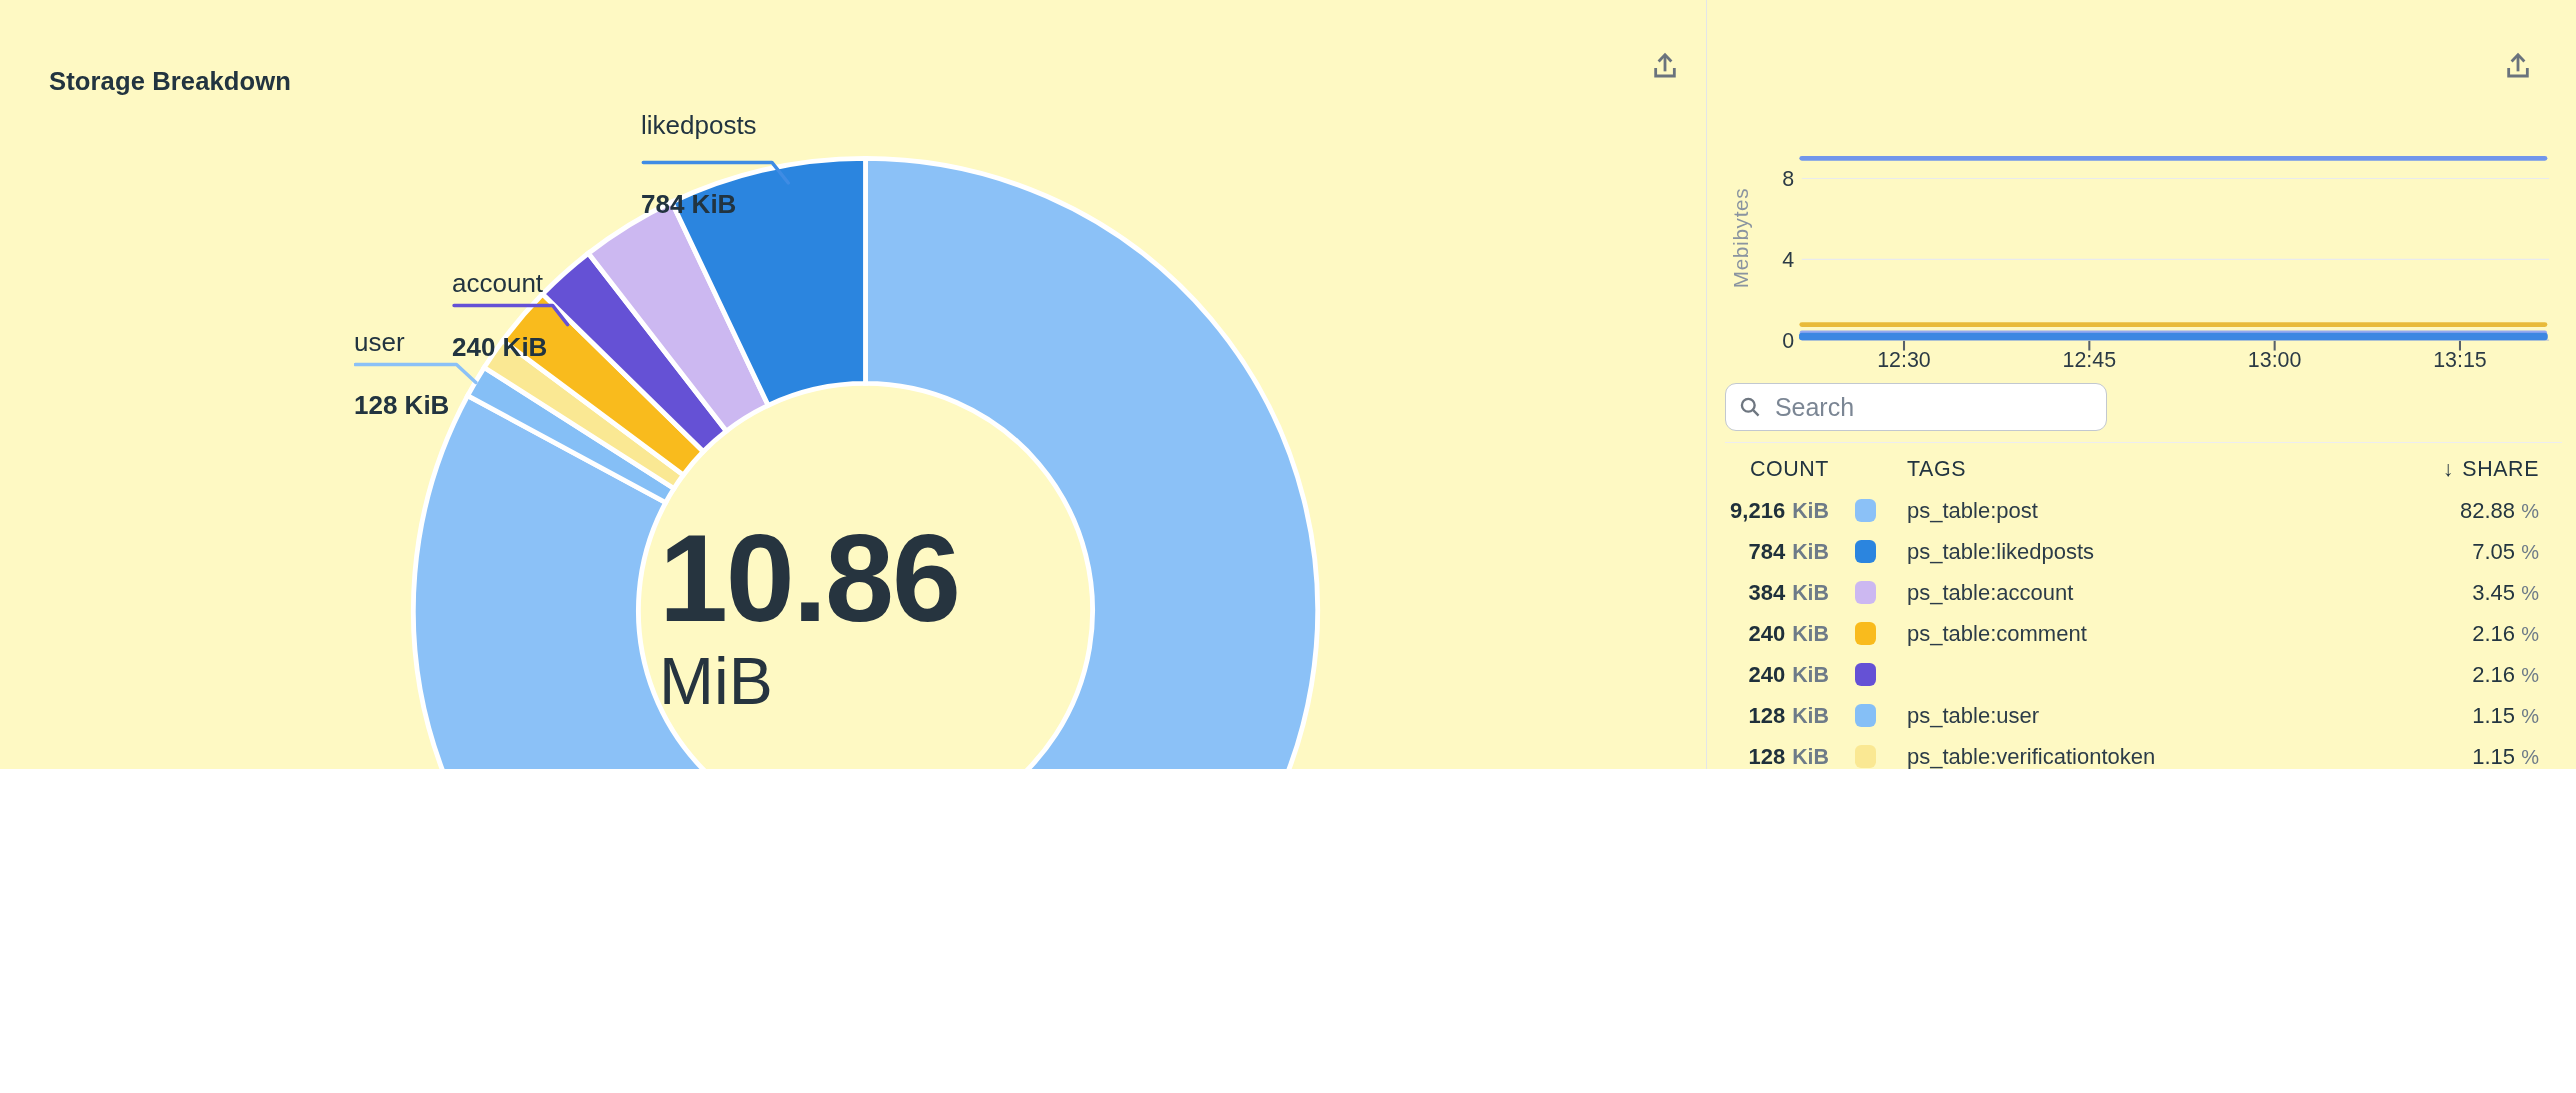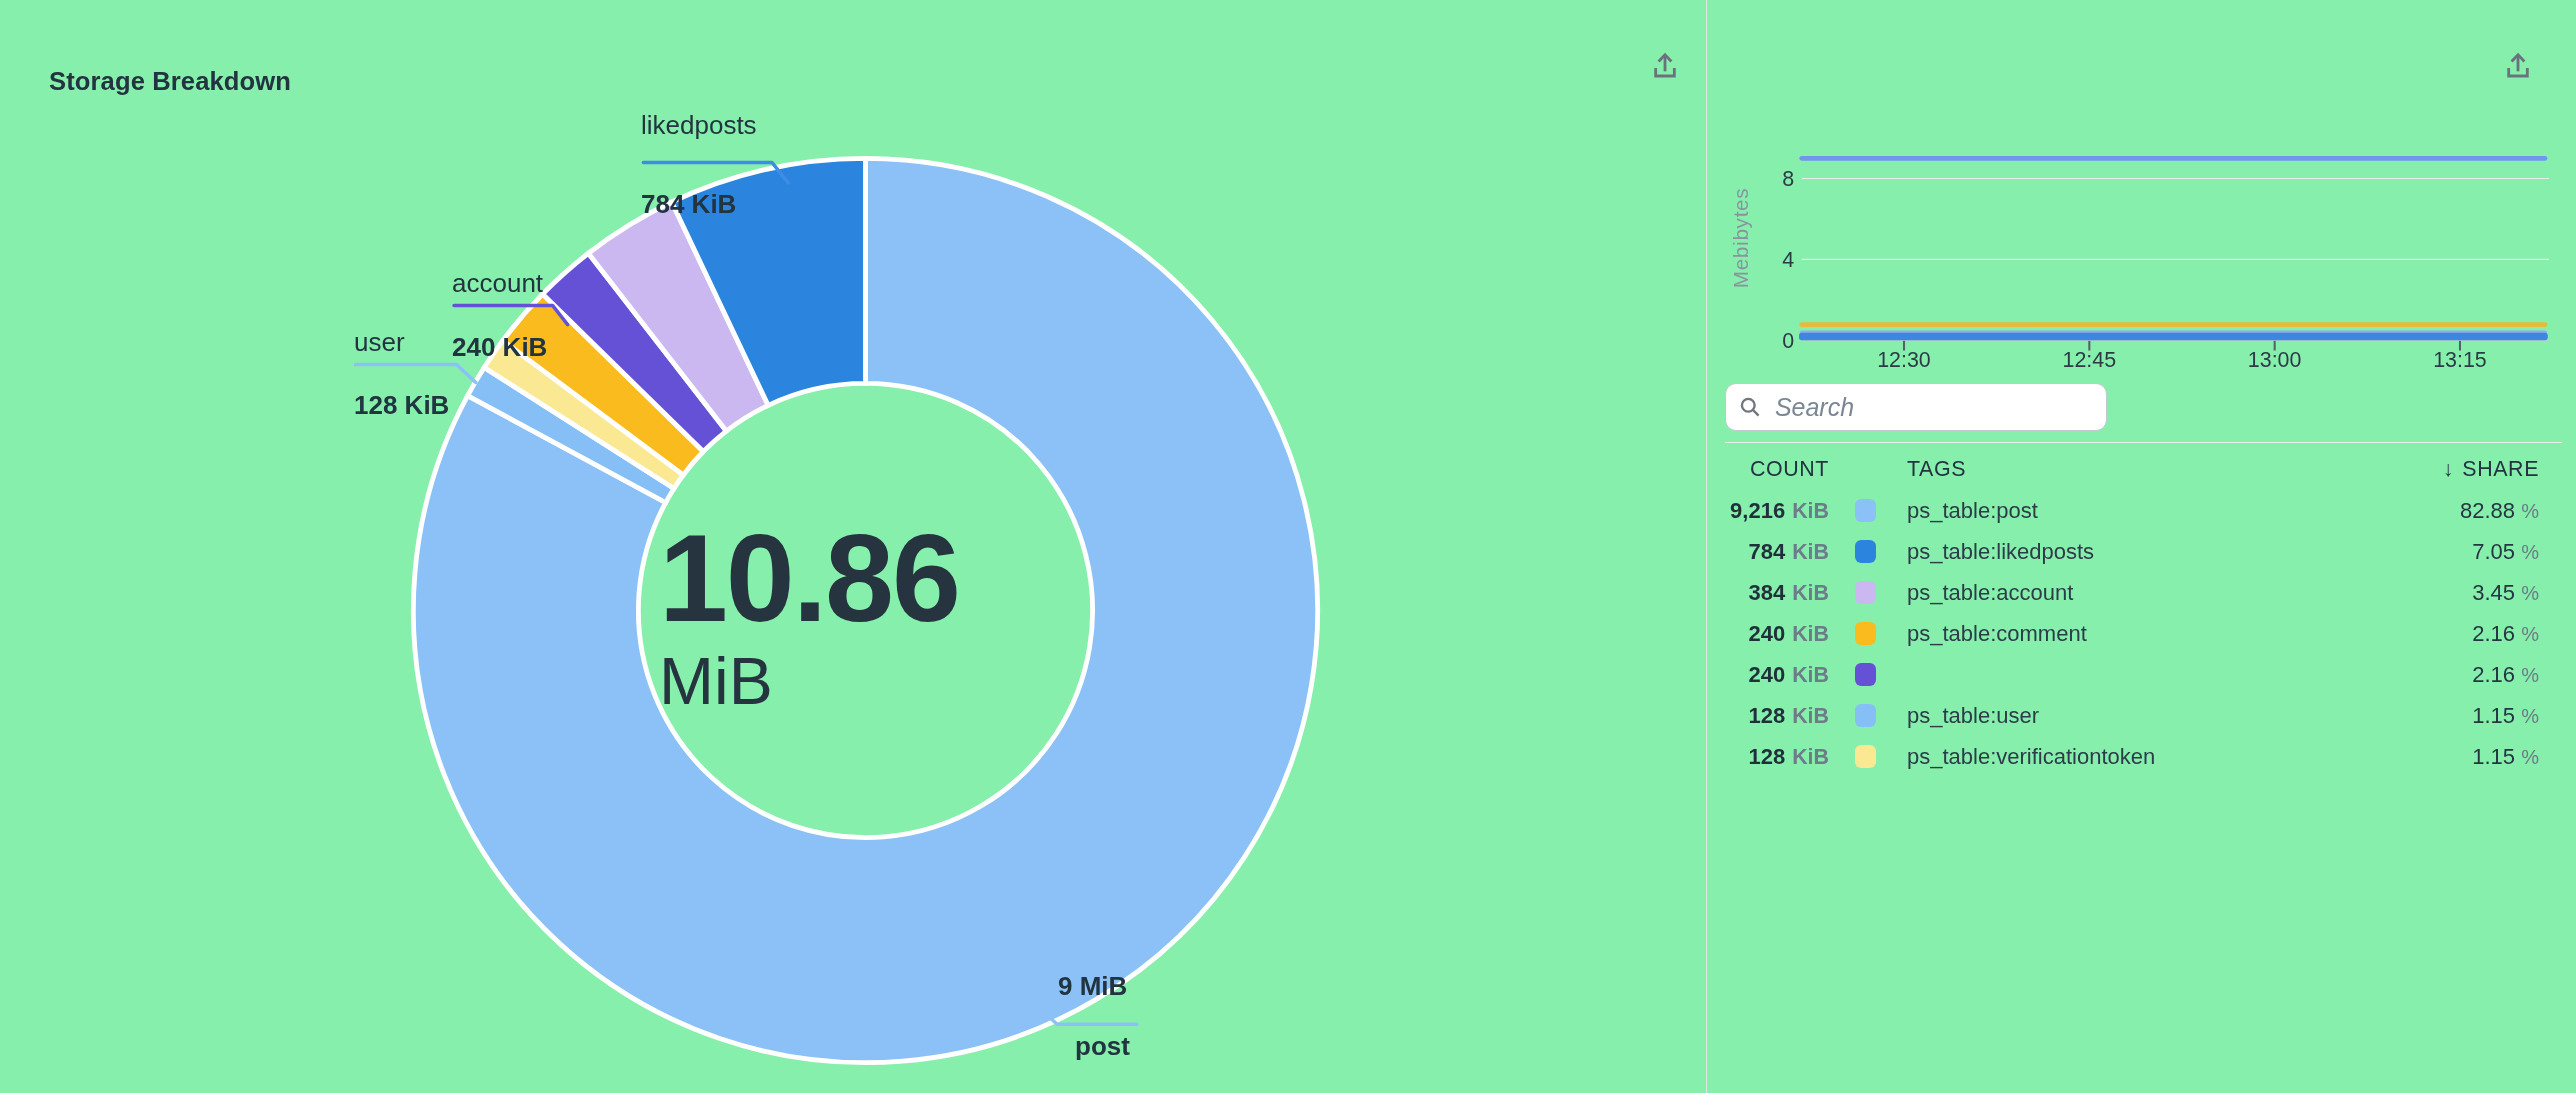--- a/index.html
+++ b/index.html
@@ -1,17 +1,17 @@
 <!DOCTYPE html>
 <html style="font-size:11px"><head>
 <meta charset="utf-8">
 <style>
   html,body{margin:0;padding:0;background:#ffffff;}
   body{font-family:"Liberation Sans", sans-serif;color:#243641;}
-  .app{position:relative;width:2576px;height:1093px;background:#86efac;overflow:hidden;}
+  .app{position:relative;width:2576px;height:769px;background:#fef9c3;overflow:hidden;}
   .v-divider{position:absolute;left:1706px;top:0;width:1.4px;height:1093px;background:#e3e5e9;}
 
   
   .panel-title{position:absolute;left:49px;top:50px;font-size:25.6px;font-weight:700;color:#223440;letter-spacing:0.1px;}
   .export-btn{position:absolute;width:39px;height:39px;background:none;border:none;padding:2.8px;cursor:pointer;}
   .export-btn svg{display:block;}
   #exportLeft{left:1646px;top:46px;}
   #exportRight{left:2499px;top:46px;}
 
   .donut-area{position:absolute;left:0;top:0;width:1706px;height:1093px;}
@@ -31,21 +31,21 @@
   .co-post{left:1036px;top:970px;}
   .co-post .co-value{padding-left:22px;}
   .co-post .co-name{padding-left:39px;font-weight:bold;}
 
   
   #lineChart{position:absolute;left:1727px;top:124px;}
 
   .search-box{position:absolute;left:1725px;top:383px;width:382px;height:48px;box-sizing:border-box;
     border:1.4px solid #c2c8d0;border-radius:11px;background:#fff;display:flex;align-items:center;padding:0 12.4px;}
   .search-box svg{flex:0 0 auto;margin-right:11px;}
-  .search-box input{border:none;outline:none;font-family:"Liberation Sans",sans-serif;font-size:25px;color:#243641;width:100%;background:transparent;font-style:italic;}
+  .search-box input{border:none;outline:none;font-family:"Liberation Sans",sans-serif;font-size:25px;color:#243641;width:100%;background:transparent;}
   .search-box input::placeholder{color:#7b8694;}
   .search-divider{position:absolute;left:1725px;top:442px;width:837px;height:0.7px;background:#ededf0;}
 
   .ps-table{position:absolute;left:1725px;top:450px;width:814px;}
   .t-row{display:grid;grid-template-columns:104px 26px 21px 31px 1fr auto;align-items:center;}
   .t-head{height:39px;margin-bottom:1px;font-size:21.4px;font-weight:400;color:#223440;letter-spacing:0.6px;}
   .t-body .t-row{height:41px;cursor:pointer;}
   .col-count{grid-column:1;text-align:right;}
   .col-swatch{grid-column:3;}
   .col-tag{grid-column:5;}

